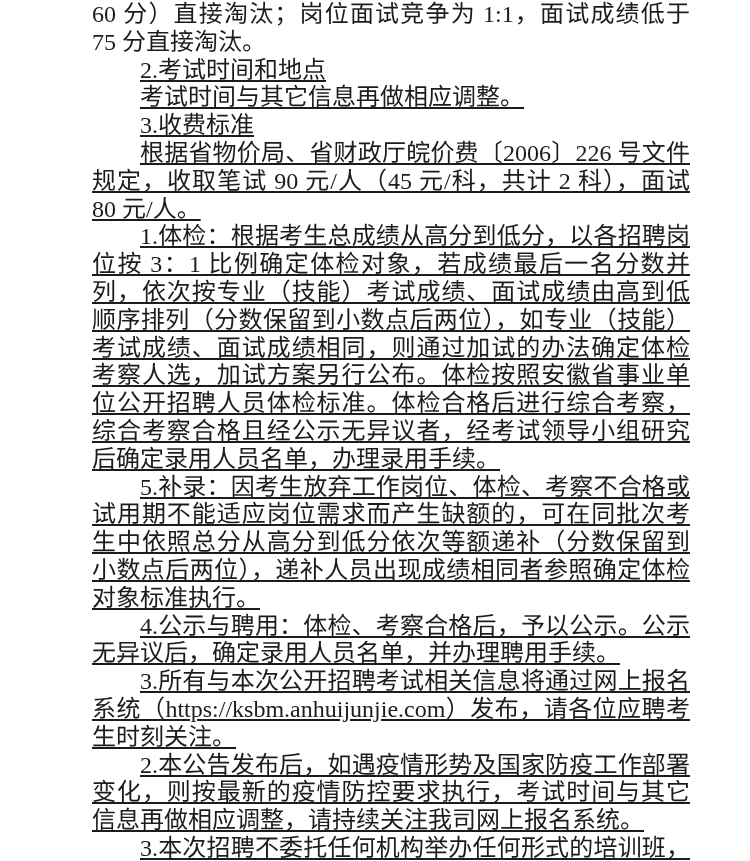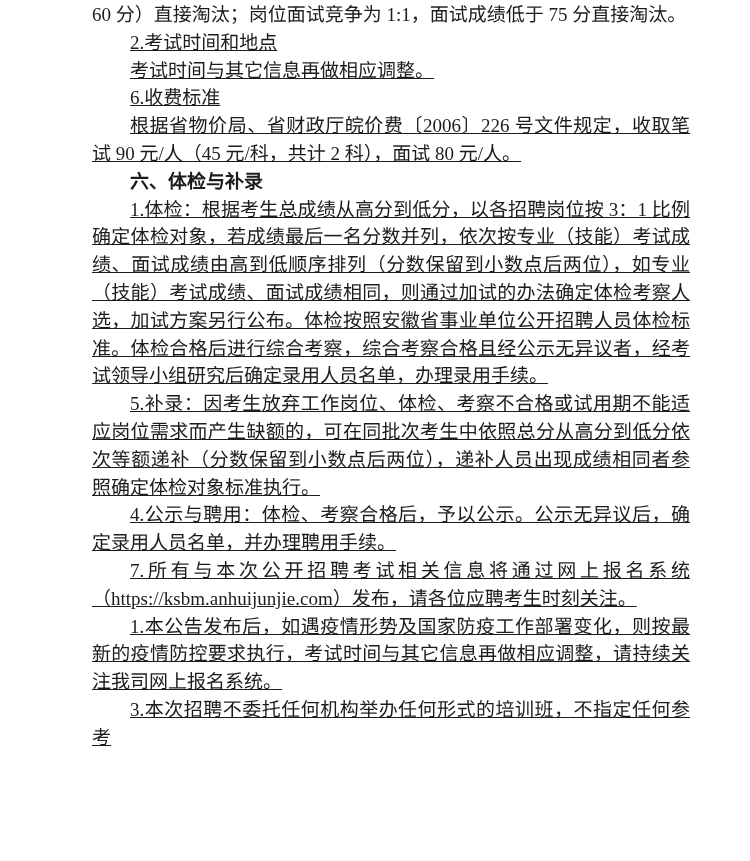--- a/index.html
+++ b/index.html
@@ -9,21 +9,21 @@
   }
   .page {
     position: relative;
     box-sizing: border-box;
     width: 750px;
     height: 861px;
     background: #ffffff;
     overflow: hidden;
     padding: 1px 60px 0 92px;
     font-family: "Liberation Serif", "DejaVu Serif", serif;
-    font-size: 19px;
+    font-size: 24px;
     line-height: 27.8px;
     color: #1c1c1c;
     text-align: justify;
   }
   .page p {
     margin: 0;
     padding: 0;
     word-break: break-word;
   }
   .para-indent {
@@ -35,22 +35,21 @@
     text-indent: 2em;
   }
 </style>
 </head>
 <body>
 
 <div class="page">
   <p>60 分）直接淘汰；岗位面试竞争为 1:1，面试成绩低于 75 分直接淘汰。</p>
   <p class="para-indent">2.考试时间和地点</p>
   <p class="para-indent">考试时间与其它信息再做相应调整。</p>
-  <p class="para-indent">6.收费标准</p>
+  <p class="para-indent">3.收费标准</p>
   <p class="para-indent">根据省物价局、省财政厅皖价费〔2006〕226 号文件规定，收取笔试 90 元/人（45 元/科，共计 2 科），面试 80 元/人。</p>
-  <p class="section-heading">六、体检与补录</p>
   <p class="para-indent">1.体检：根据考生总成绩从高分到低分，以各招聘岗位按 3：1 比例确定体检对象，若成绩最后一名分数并列，依次按专业（技能）考试成绩、面试成绩由高到低顺序排列（分数保留到小数点后两位），如专业（技能）考试成绩、面试成绩相同，则通过加试的办法确定体检考察人选，加试方案另行公布。体检按照安徽省事业单位公开招聘人员体检标准。体检合格后进行综合考察，综合考察合格且经公示无异议者，经考试领导小组研究后确定录用人员名单，办理录用手续。</p>
   <p class="para-indent">5.补录：因考生放弃工作岗位、体检、考察不合格或试用期不能适应岗位需求而产生缺额的，可在同批次考生中依照总分从高分到低分依次等额递补（分数保留到小数点后两位），递补人员出现成绩相同者参照确定体检对象标准执行。</p>
   <p class="para-indent">4.公示与聘用：体检、考察合格后，予以公示。公示无异议后，确定录用人员名单，并办理聘用手续。</p>
-  <p class="para-indent">7.所有与本次公开招聘考试相关信息将通过网上报名系统（https://ksbm.anhuijunjie.com）发布，请各位应聘考生时刻关注。</p>
-  <p class="para-indent">1.本公告发布后，如遇疫情形势及国家防疫工作部署变化，则按最新的疫情防控要求执行，考试时间与其它信息再做相应调整，请持续关注我司网上报名系统。</p>
+  <p class="para-indent">3.所有与本次公开招聘考试相关信息将通过网上报名系统（https://ksbm.anhuijunjie.com）发布，请各位应聘考生时刻关注。</p>
+  <p class="para-indent">2.本公告发布后，如遇疫情形势及国家防疫工作部署变化，则按最新的疫情防控要求执行，考试时间与其它信息再做相应调整，请持续关注我司网上报名系统。</p>
   <p class="para-indent">3.本次招聘不委托任何机构举办任何形式的培训班，不指定任何参考</p>
 </div>
 
 </body></html>

